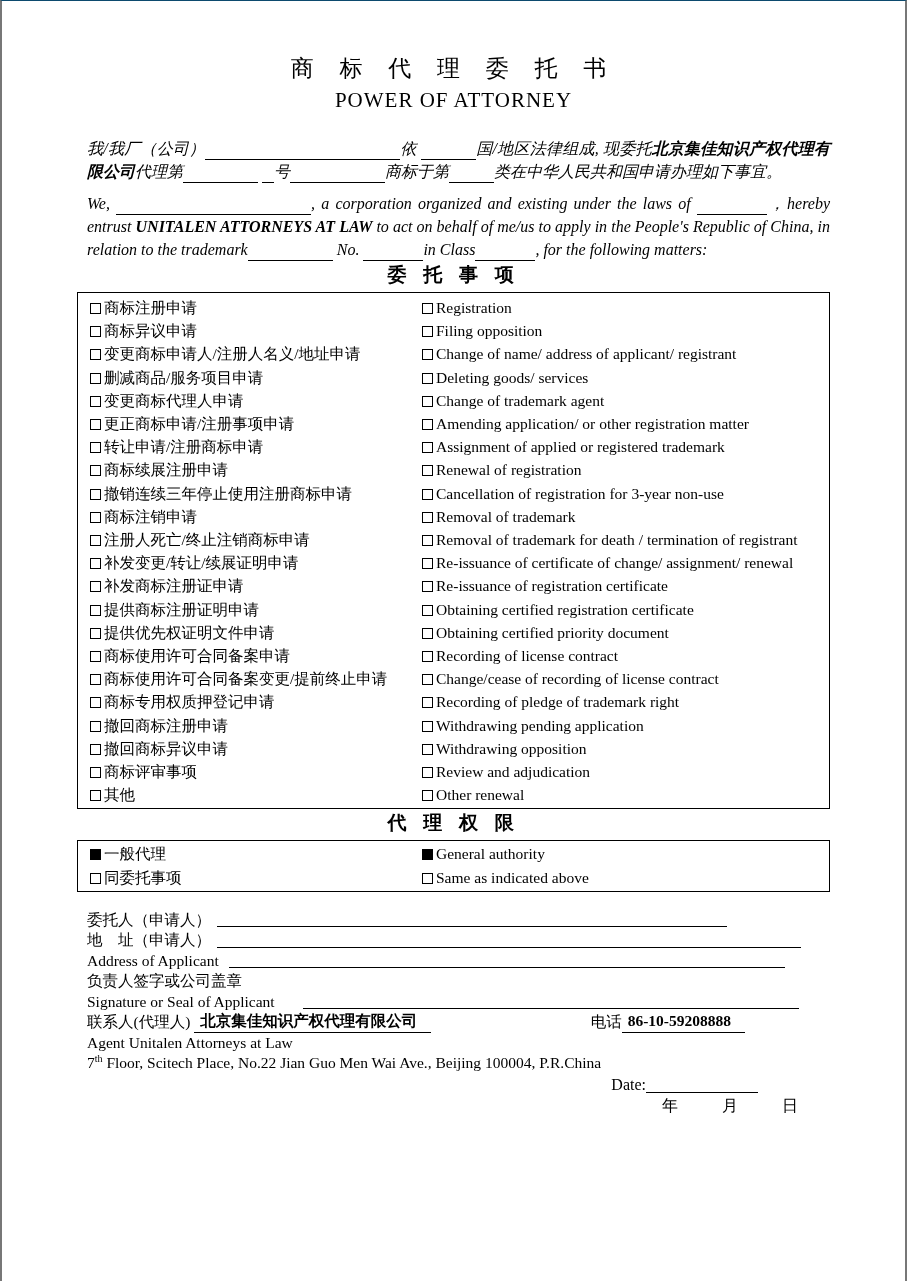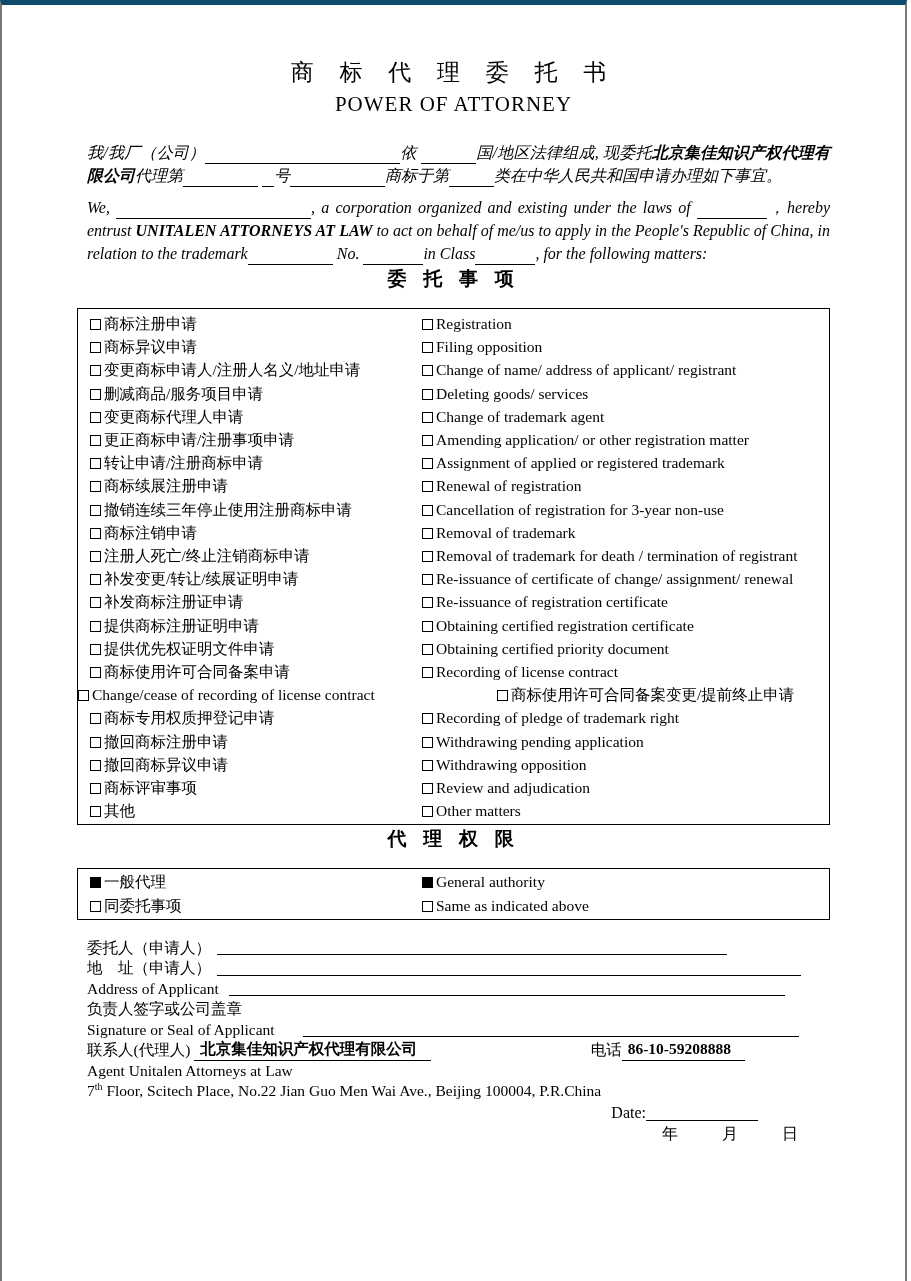--- a/index.html
+++ b/index.html
@@ -1,30 +1,30 @@
 <!DOCTYPE html>
 <html><head>
 <meta charset="utf-8">
 <style>
   html,body{margin:0;padding:0;background:#fff;}
   body{width:911px;height:1281px;font-family:"Liberation Serif","DejaVu Serif",serif;color:#000;position:relative;overflow:hidden;}
-  .page{width:907px;height:1281px;border-left:2px solid #777;border-right:2px solid #777;border-top:5px solid #0c4a6e;box-sizing:border-box;}
+  .page{width:907px;height:1281px;border-left:2px solid #777;border-right:2px solid #777;border-top:1px solid #0c4a6e;box-sizing:border-box;}
   .content{width:753px;margin:0 auto 0 75px;}
   .titles{text-align:center;margin-top:52px;}
   .title-zh{font-size:23px;letter-spacing:10px;font-weight:400;}
   .title-en{font-size:21px;letter-spacing:1px;margin-top:4px;}
   .para{font-size:16px;line-height:23px;text-align:justify;padding-left:10px;margin:0;font-style:italic;}
   .p-zh{margin-top:24px;}
   .p-en{margin-top:9px;}
   .bl{display:inline-block;border-bottom:1px solid #000;height:15px;vertical-align:bottom;}
   .w195{width:195px}.w55{width:55px}.w75{width:75px}.w12{width:12px}.w95{width:95px}.w45{width:45px}
   .w70{width:70px}.w85{width:85px}.w60{width:60px}.w110{width:112px}
   b,.bold{font-weight:bold;}
   .sec-header{text-align:center;font-weight:bold;font-size:19px;letter-spacing:6px;margin-top:3px;line-height:22px;}
-  .box{border:1px solid #000;margin-top:18px;}
+  .box{border:1px solid #000;margin-top:6px;}
   .trow{display:flex;line-height:23.2px;font-size:15.5px;}
   .trow .cell{white-space:nowrap;overflow:hidden;}
   .trow .zh{width:344px;padding-left:12px;box-sizing:border-box;flex:none;}
   .trow .en{flex:1;}
   #matters-body{padding:3px 0 2px 0;}
   #authority-body{padding:1px 0 2px 0;}
   .cb{display:inline-block;width:11px;height:11px;border:1px solid #000;margin-right:3px;vertical-align:-1px;box-sizing:border-box;}
   .cb.filled{background:#000;}
   .footer{margin-top:18px;font-size:15.5px;}
   .frow{display:flex;align-items:flex-end;line-height:20.5px;height:20.5px;white-space:nowrap;}
@@ -128,22 +128,22 @@
     <div class="cell zh"><span class="cb"></span><span>提供优先权证明文件申请</span></div>
     <div class="cell en"><span class="cb"></span><span>Obtaining certified priority document</span></div>
   </div>
 
   <div class="trow">
     <div class="cell zh"><span class="cb"></span><span>商标使用许可合同备案申请</span></div>
     <div class="cell en"><span class="cb"></span><span>Recording of license contract</span></div>
   </div>
 
   <div class="trow">
+    <div class="cell zh"><span class="cb"></span><span>商标使用许可合同备案变更/提前终止申请</span></div>
     <div class="cell en"><span class="cb"></span><span>Change/cease of recording of license contract</span></div>
-    <div class="cell zh"><span class="cb"></span><span>商标使用许可合同备案变更/提前终止申请</span></div>
   </div>
 
   <div class="trow">
     <div class="cell zh"><span class="cb"></span><span>商标专用权质押登记申请</span></div>
     <div class="cell en"><span class="cb"></span><span>Recording of pledge of trademark right</span></div>
   </div>
 
   <div class="trow">
     <div class="cell zh"><span class="cb"></span><span>撤回商标注册申请</span></div>
     <div class="cell en"><span class="cb"></span><span>Withdrawing pending application</span></div>
@@ -154,21 +154,21 @@
     <div class="cell en"><span class="cb"></span><span>Withdrawing opposition</span></div>
   </div>
 
   <div class="trow">
     <div class="cell zh"><span class="cb"></span><span>商标评审事项</span></div>
     <div class="cell en"><span class="cb"></span><span>Review and adjudication</span></div>
   </div>
 
   <div class="trow">
     <div class="cell zh"><span class="cb"></span><span>其他</span></div>
-    <div class="cell en"><span class="cb"></span><span>Other matters</span></div>
+    <div class="cell en"><span class="cb"></span><span>Other renewal</span></div>
   </div>
 </div>
 
     <div class="sec-header">代 理 权 限</div>
 
     <div class="box" id="authority-body">
   <div class="trow">
     <div class="cell zh"><span class="cb filled"></span><span>一般代理</span></div>
     <div class="cell en"><span class="cb filled"></span><span>General authority</span></div>
   </div>

